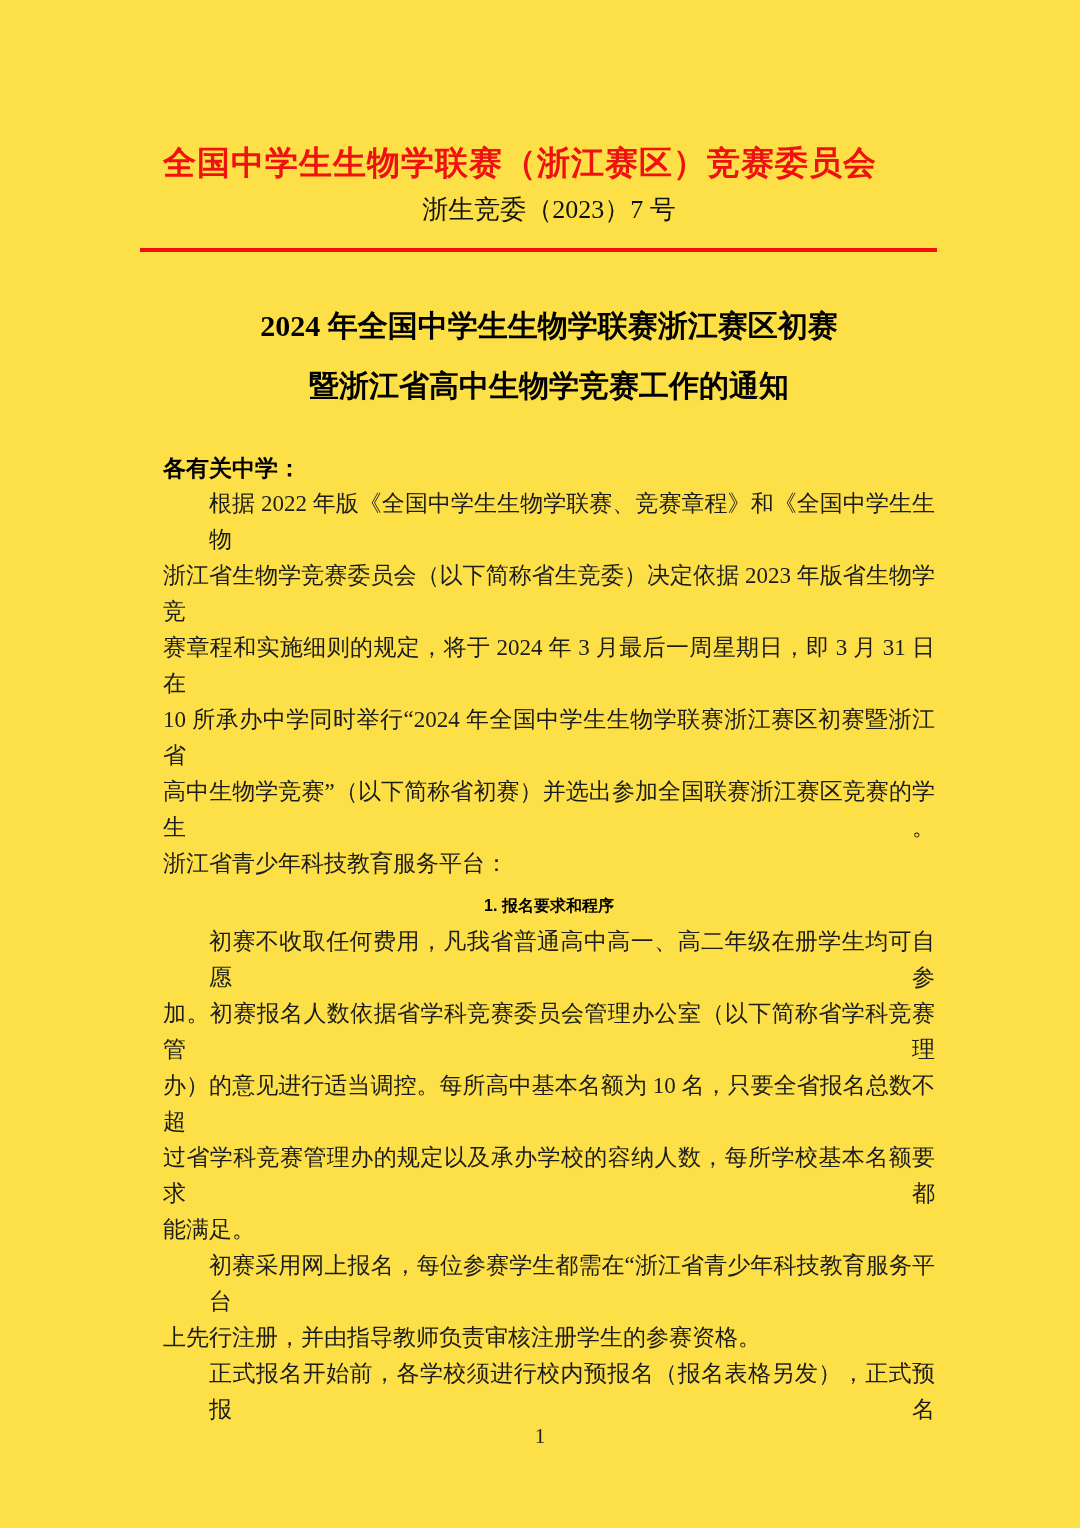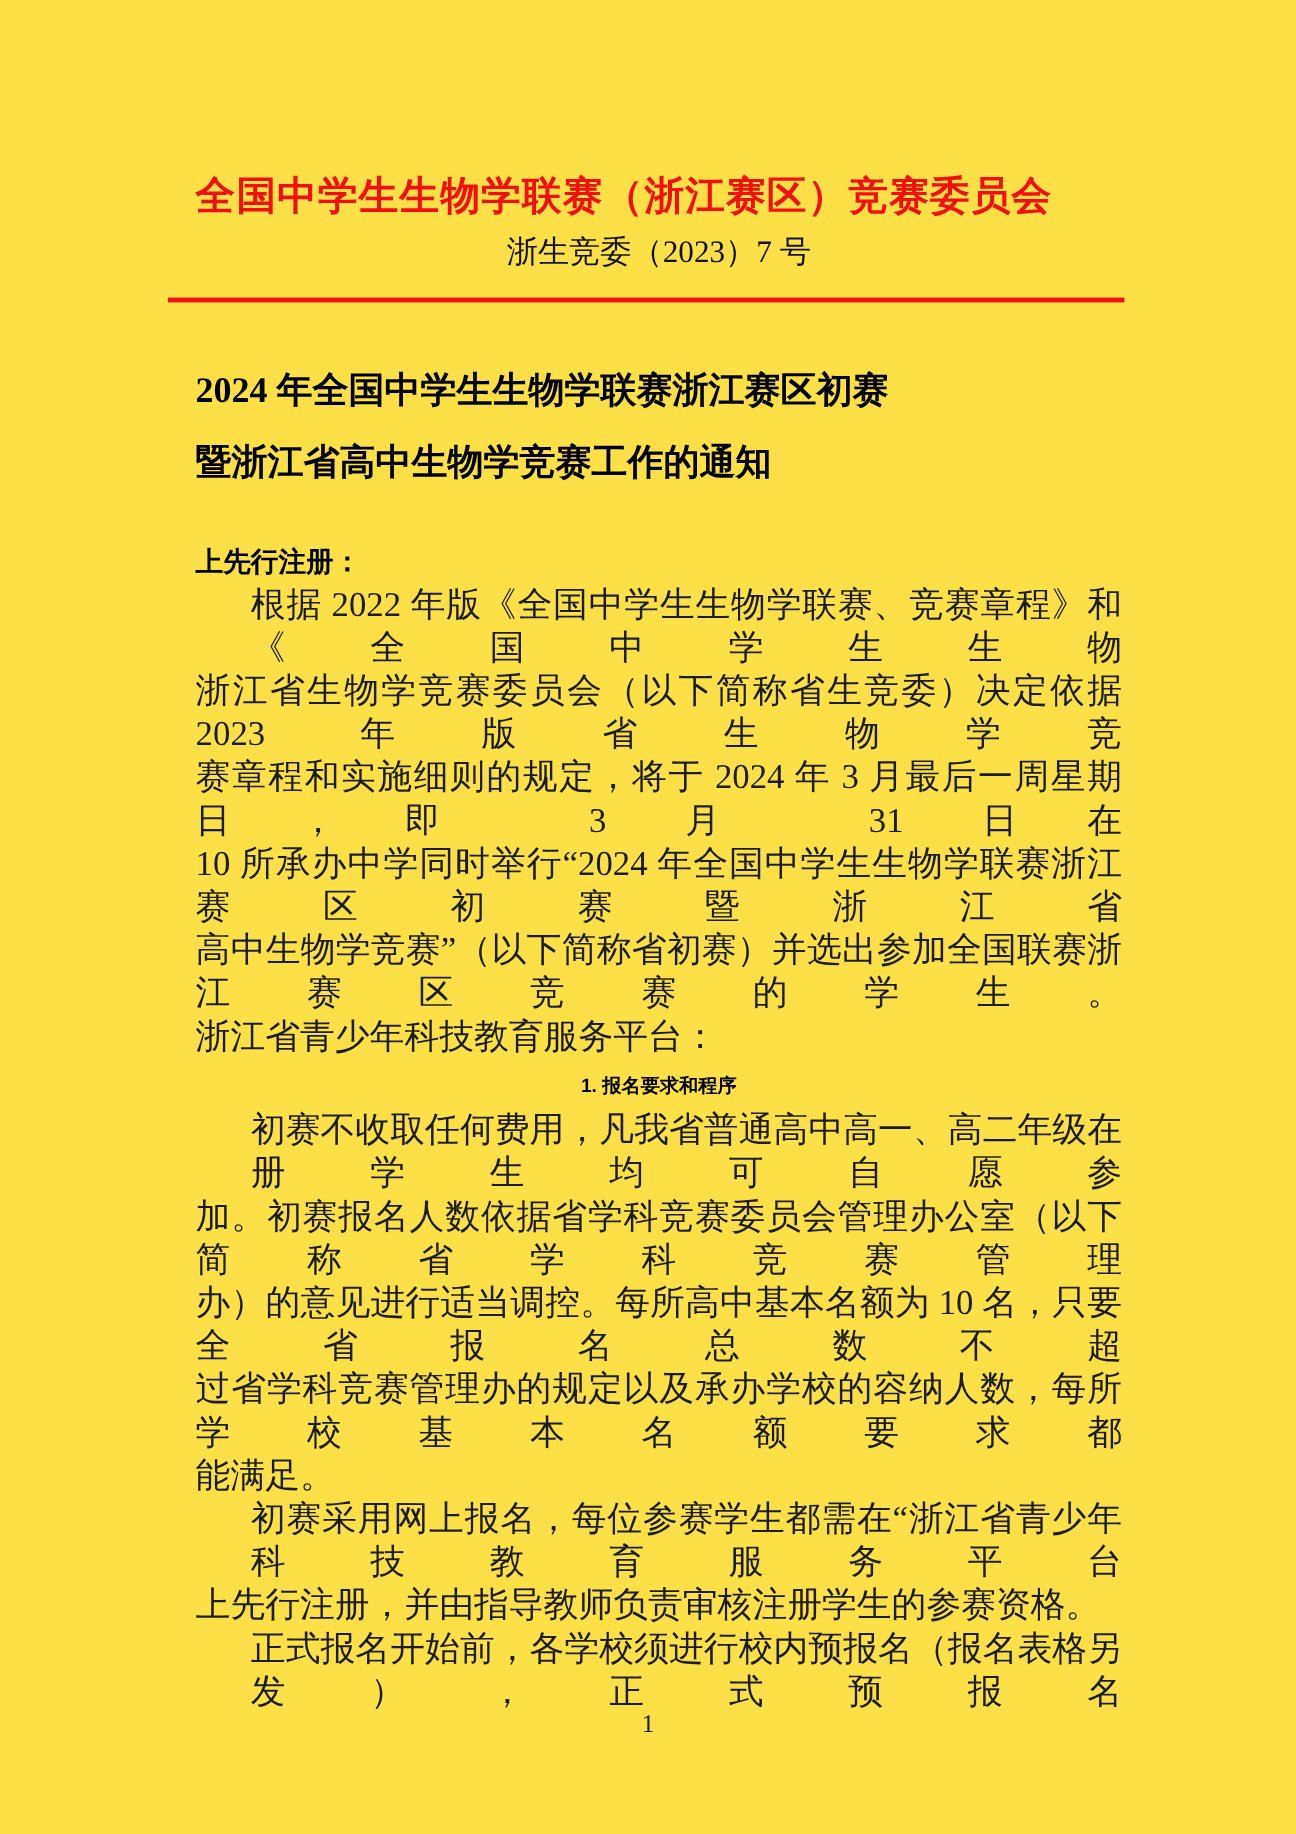--- a/index.html
+++ b/index.html
@@ -36,32 +36,33 @@
   .red-rule {
     margin: 22px 143px 0 140px;
     height: 4px;
     background: #f01010;
   }
   .doc-title {
     margin-top: 44px;
     font-size: 30px;
     line-height: 60px;
     font-weight: 700;
+    text-align: center;
     color: #000000;
   }
   .salutation {
     margin-top: 34px;
     font-family: "Liberation Sans", sans-serif;
     font-weight: 700;
     font-size: 23px;
     line-height: 36px;
     color: #000000;
   }
   .line {
-    font-size: 29px;
+    font-size: 23px;
     line-height: 36px;
     text-align: justify;
     text-align-last: justify;
     color: #1c1c1c;
   }
   .line.end { text-align-last: left; }
   .line.first { padding-left: 46px; }
   .section-heading {
     margin-top: 6px;
     font-family: "Liberation Sans", sans-serif;
@@ -91,21 +92,21 @@
   </div>
 
   <div class="red-rule"></div>
 
   <div class="content">
     <div class="doc-title">
       <div>2024 年全国中学生生物学联赛浙江赛区初赛</div>
       <div>暨浙江省高中生物学竞赛工作的通知</div>
     </div>
 
-    <div class="salutation">上先行注册：</div>
+    <div class="salutation">各有关中学：</div>
 
     <div>
       <div class="line first">根据 2022 年版《全国中学生生物学联赛、竞赛章程》和《全国中学生生物</div>
       <div class="line">浙江省生物学竞赛委员会（以下简称省生竞委）决定依据 2023 年版省生物学竞</div>
       <div class="line">赛章程和实施细则的规定，将于 2024 年 3 月最后一周星期日，即 3 月 31 日在</div>
       <div class="line">10 所承办中学同时举行“2024 年全国中学生生物学联赛浙江赛区初赛暨浙江省</div>
       <div class="line">高中生物学竞赛”（以下简称省初赛）并选出参加全国联赛浙江赛区竞赛的学生。</div>
       <div class="line end">浙江省青少年科技教育服务平台：</div>
     </div>
 

